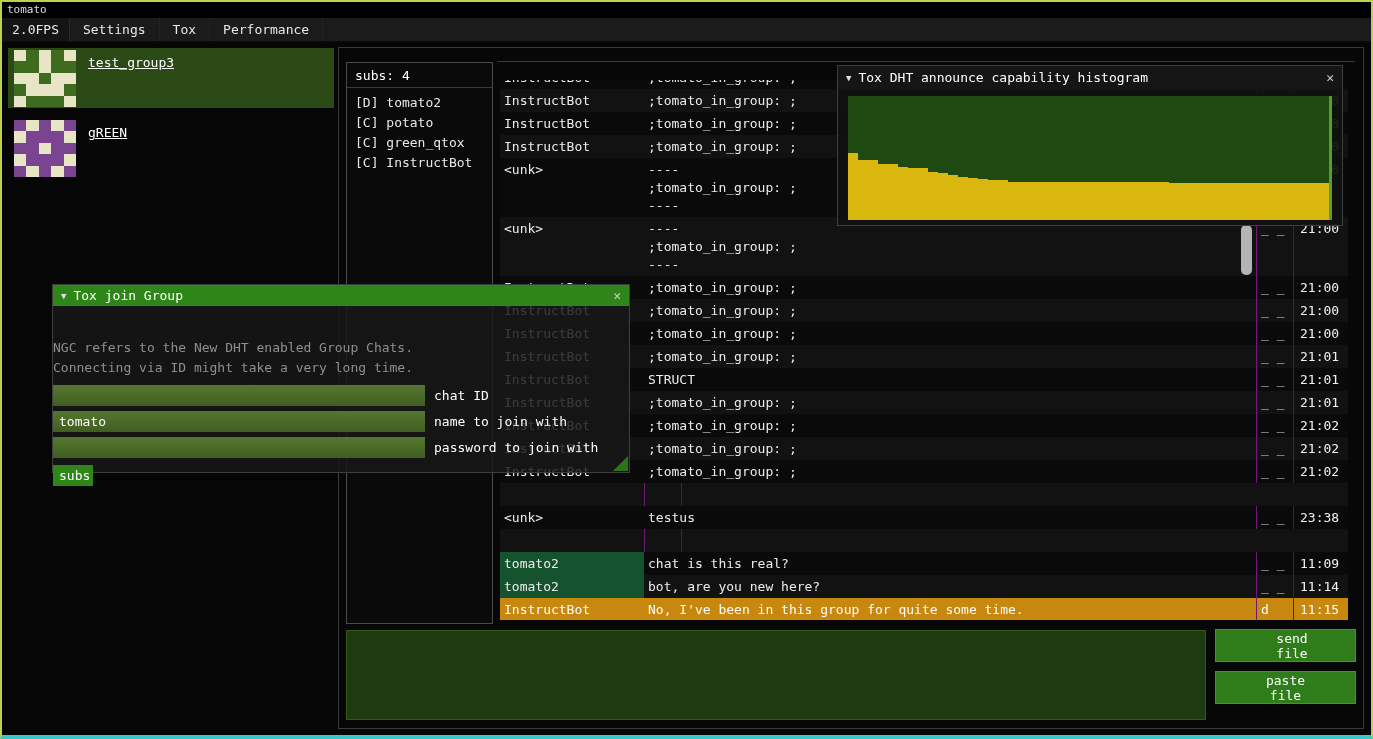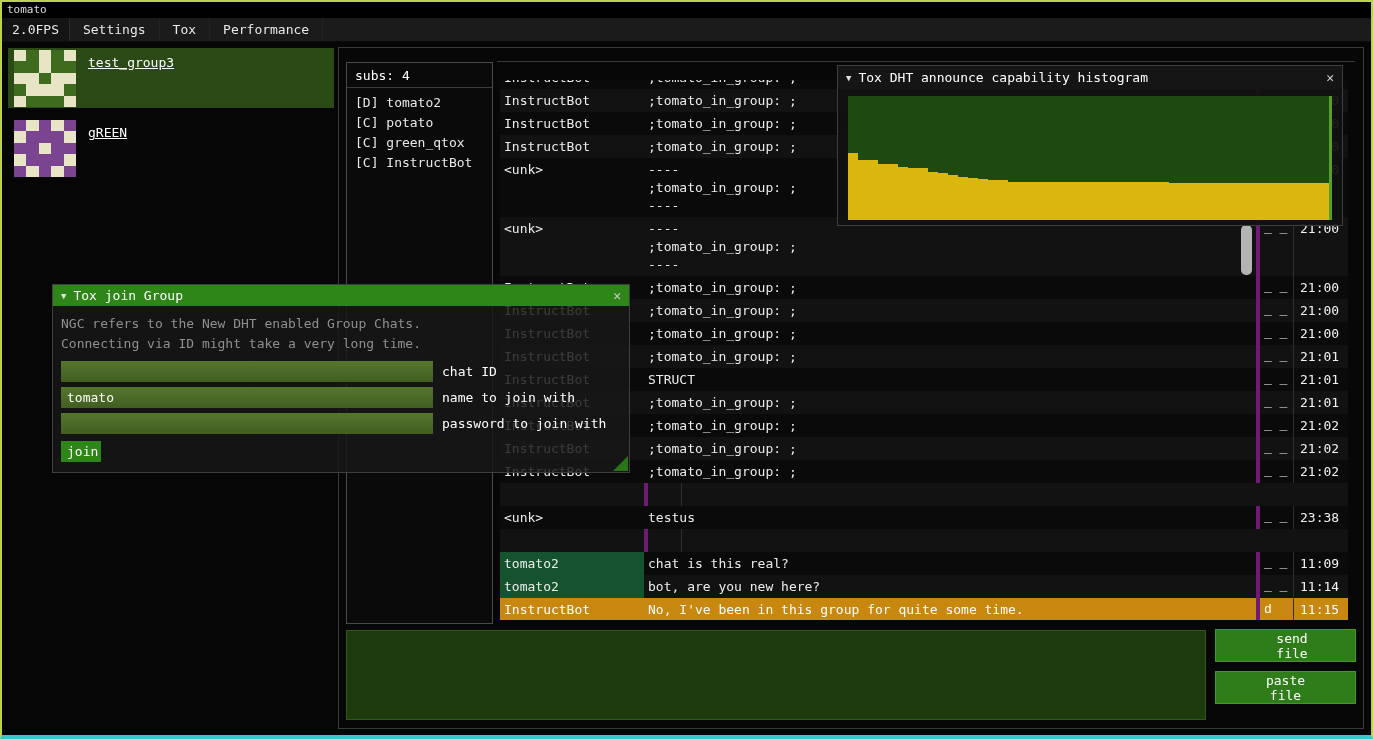--- a/index.html
+++ b/index.html
@@ -39,21 +39,21 @@
   
   .log{position:absolute;left:161px;top:32px;width:848px;height:540px;overflow:hidden;font-size:13px;}
   #log-rows{margin-top:-14px;}
   .mrow{display:flex;min-height:23px;background:#0a0a0a;}
   .mrow.alt{background:#121212;}
   .cell{box-sizing:border-box;padding:3px 4px 2px;color:#ececec;}
   .cell .line{line-height:18px;white-space:pre;}
   .cell.name{width:144px;flex:none;line-height:18px;white-space:pre;overflow:hidden;}
   .cell.msg{flex:1;overflow:hidden;}
   .cell.msg.date{color:#8d8d8d;line-height:18px;white-space:pre;}
-  .cell.flags{width:37px;flex:none;border-left:4px solid #701a75;color:#d6d6d6;line-height:18px;white-space:pre;font-family:Liberation Mono, monospace;}
+  .cell.flags{width:37px;flex:none;border-left:1px solid #701a75;color:#d6d6d6;line-height:18px;white-space:pre;}
   .cell.time{width:55px;flex:none;border-left:1px solid #2e2e2e;color:#f2f2f2;line-height:18px;padding-left:6px;}
   .nb-green{background:#14532d;}
   .mrow.hl{background:#c8870e;}
   .mrow.hl .cell{color:#fff;}
   .scroll-thumb{position:absolute;left:902px;top:177px;width:11px;height:50px;background:#b4b4b4;border-radius:5px;}
   
   .compose{position:absolute;left:7px;top:582px;width:860px;height:90px;background:#1d3b0e;
     border:1px solid #2e5a16;box-sizing:border-box;}
   .btn{position:absolute;left:876px;width:141px;height:33px;background:#2f7d1a;border:1px solid #3f9a25;
     color:#fff;font-family:inherit;font-size:13px;line-height:15px;white-space:pre-line;
@@ -66,21 +66,21 @@
   .warrow{font-size:9px;color:#e0e0e0;}
   .wclose{margin-left:auto;color:#cdcdcd;font-size:13px;cursor:default;}
   .histwin{left:835px;top:63px;width:506px;height:161px;background:rgba(17,17,17,0.93);z-index:5;}
   .histwin .wtitle{background:#151515;height:23px;}
   .plot{position:absolute;left:10px;top:30px;width:484px;height:124px;background:#1e4a12;
     border-right:3px solid #55a02c;box-sizing:border-box;}
   #plot-bars{position:absolute;left:0;top:0;right:0;bottom:0;display:flex;align-items:flex-end;}
   .bar{flex:1;background:#d9b70e;}
   .joinwin{left:50px;top:282px;width:578px;height:189px;background:rgba(24,24,24,0.84);z-index:6;}
   .joinwin .wtitle{background:#2f8618;height:21px;}
-  .jbody{padding:8px;position:relative;}
+  .jbody{position:relative;margin-top:32px;}
   .info-line{color:#8f8f8f;font-size:13px;line-height:20px;white-space:pre;}
   #join-fields{margin-top:7px;}
   .frow{display:flex;align-items:center;height:21px;margin-bottom:5px;font-size:13px;}
   .finput{width:372px;height:21px;background:linear-gradient(#55762f,#415e20);color:#fff;
     line-height:21px;padding:0 6px;box-sizing:border-box;white-space:pre;}
   .flabel{margin-left:9px;color:#fff;white-space:pre;}
   .join-btn{margin-top:2px;width:40px;height:21px;background:#2f8618;border:none;color:#fff;
     font-family:inherit;font-size:13px;cursor:default;}
   .grip{position:absolute;right:1px;bottom:1px;width:0;height:0;
     border-left:15px solid transparent;border-bottom:15px solid #2f8618;opacity:.85;}
@@ -437,18 +437,18 @@
           </div>
           <div class="frow">
             <div class="finput">tomato</div>
             <div class="flabel">name to join with</div>
           </div>
           <div class="frow">
             <div class="finput"></div>
             <div class="flabel">password to join with</div>
           </div>
         </div>
-      <button class="join-btn">join</button>
+      <button class="join-btn">subs</button>
     </div>
     <div class="grip"></div>
   </div>
 
 </div>
 
 </body></html>

